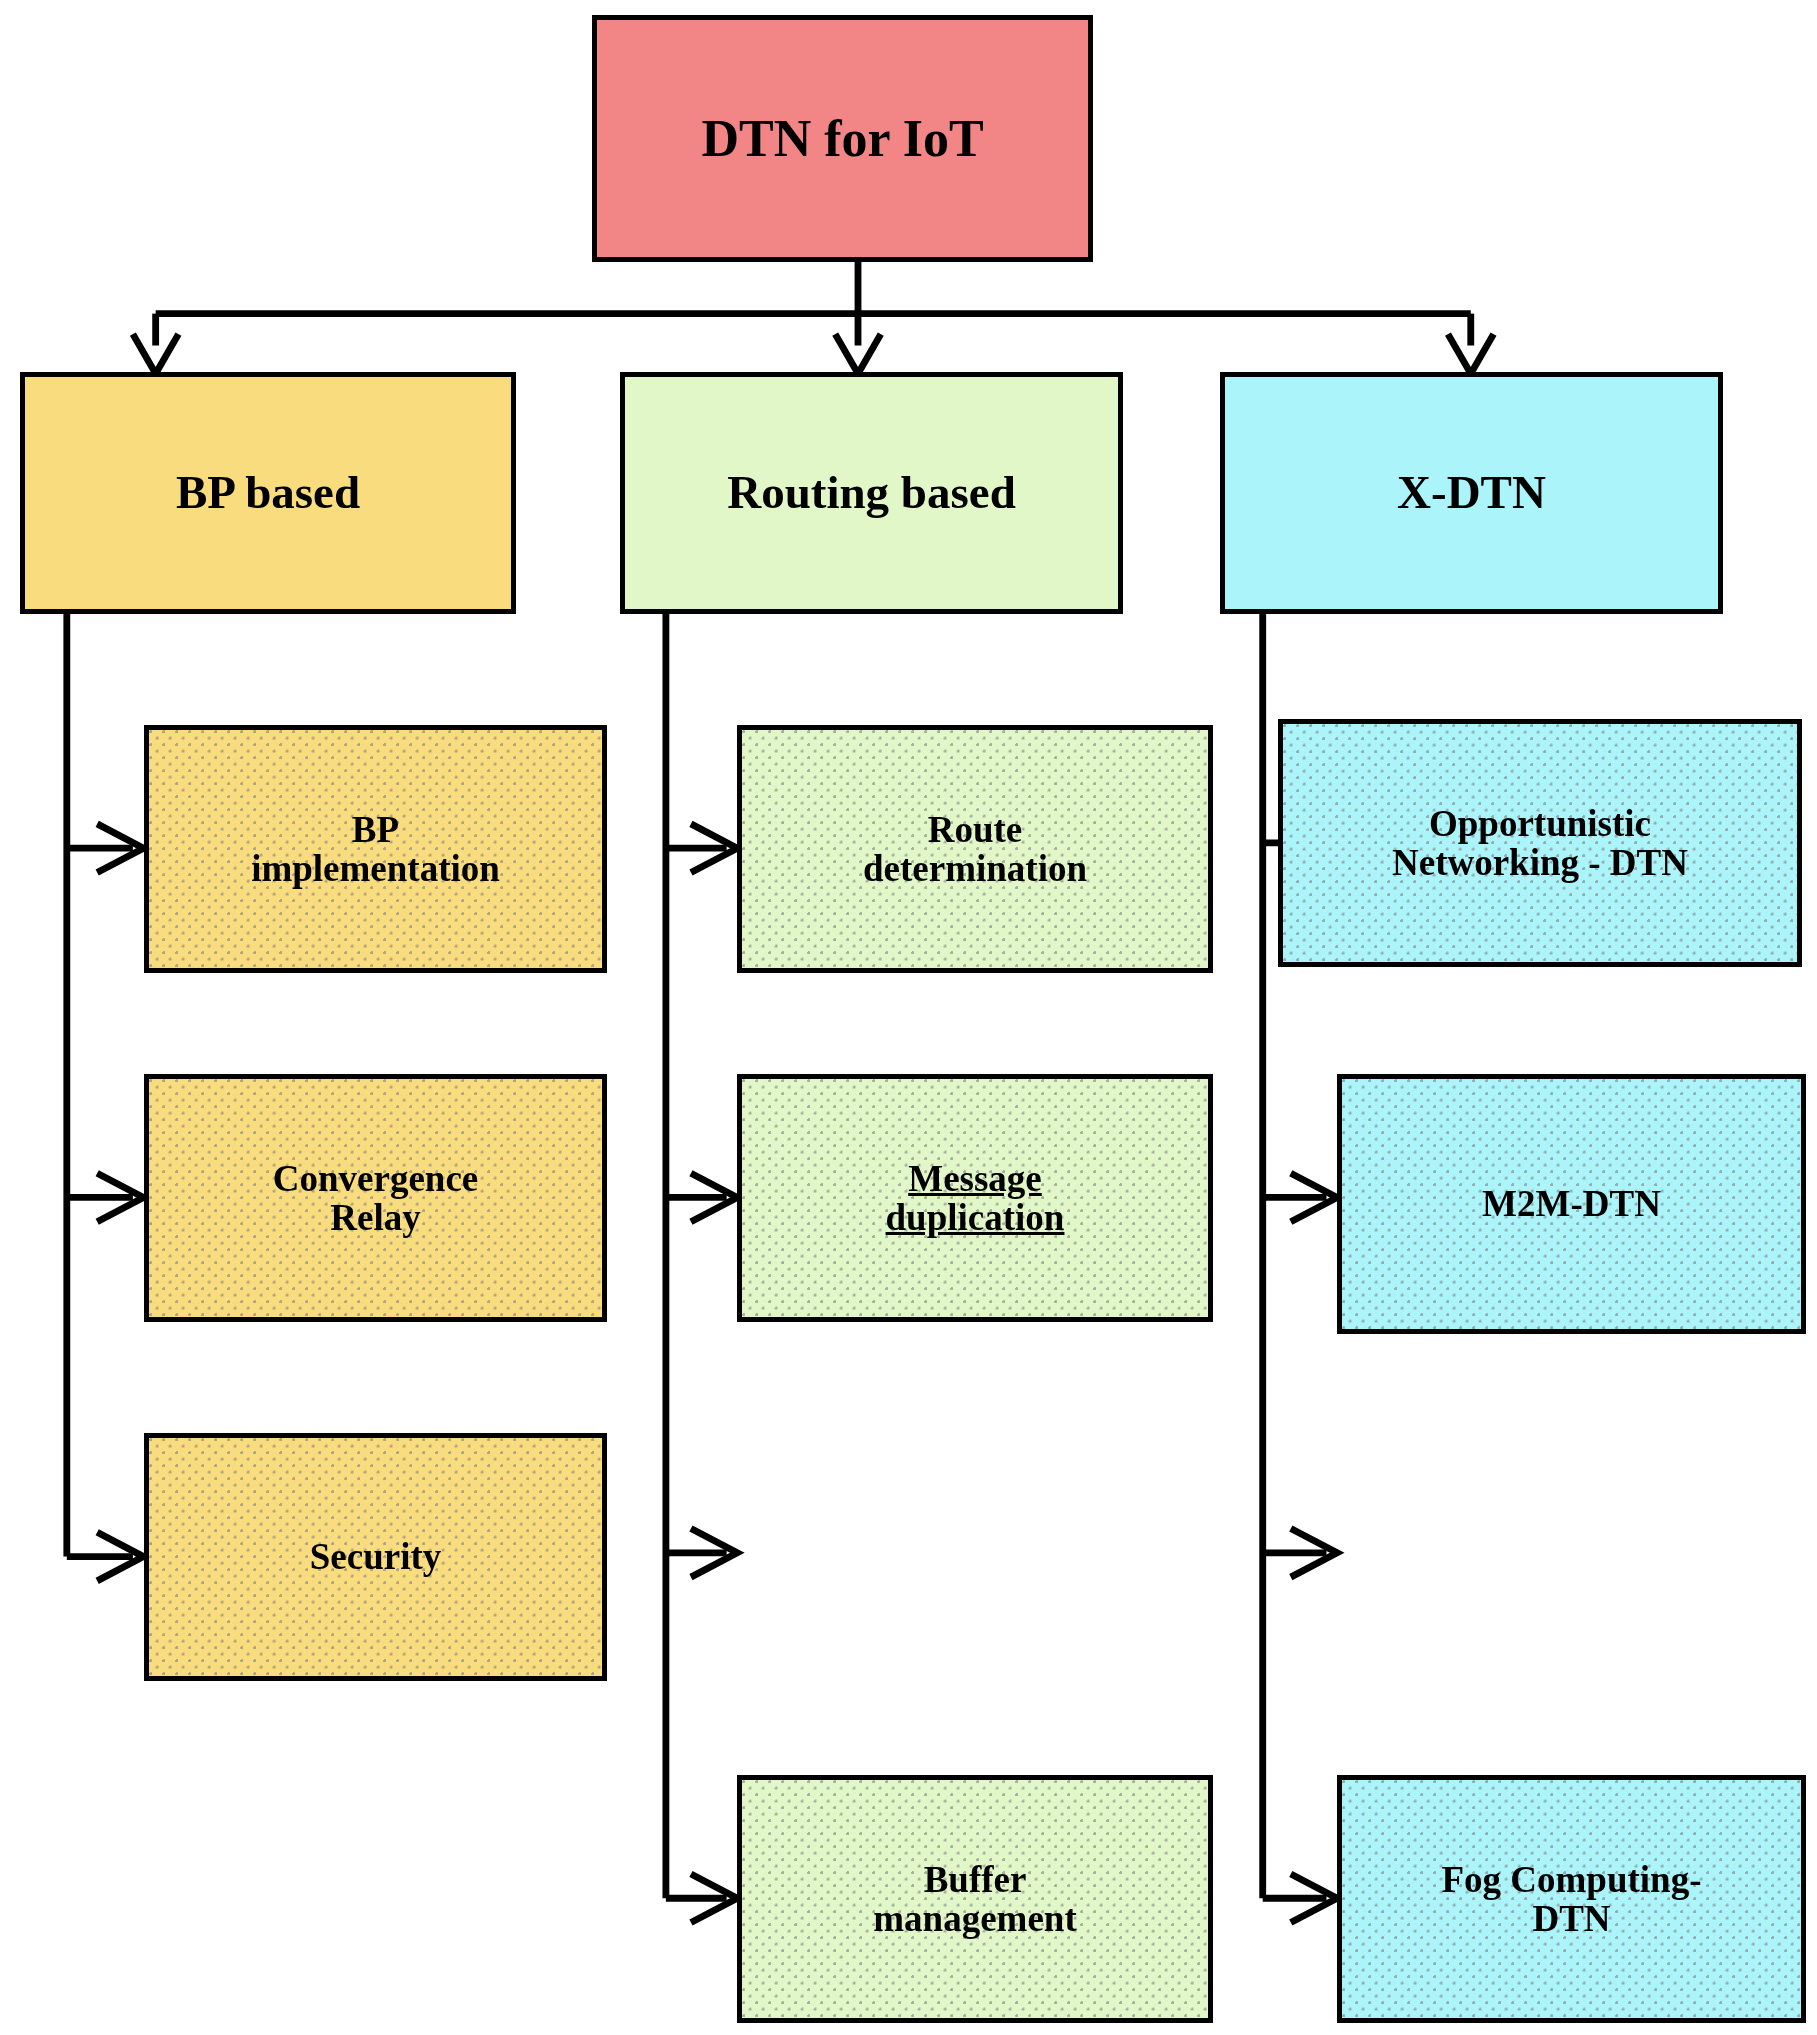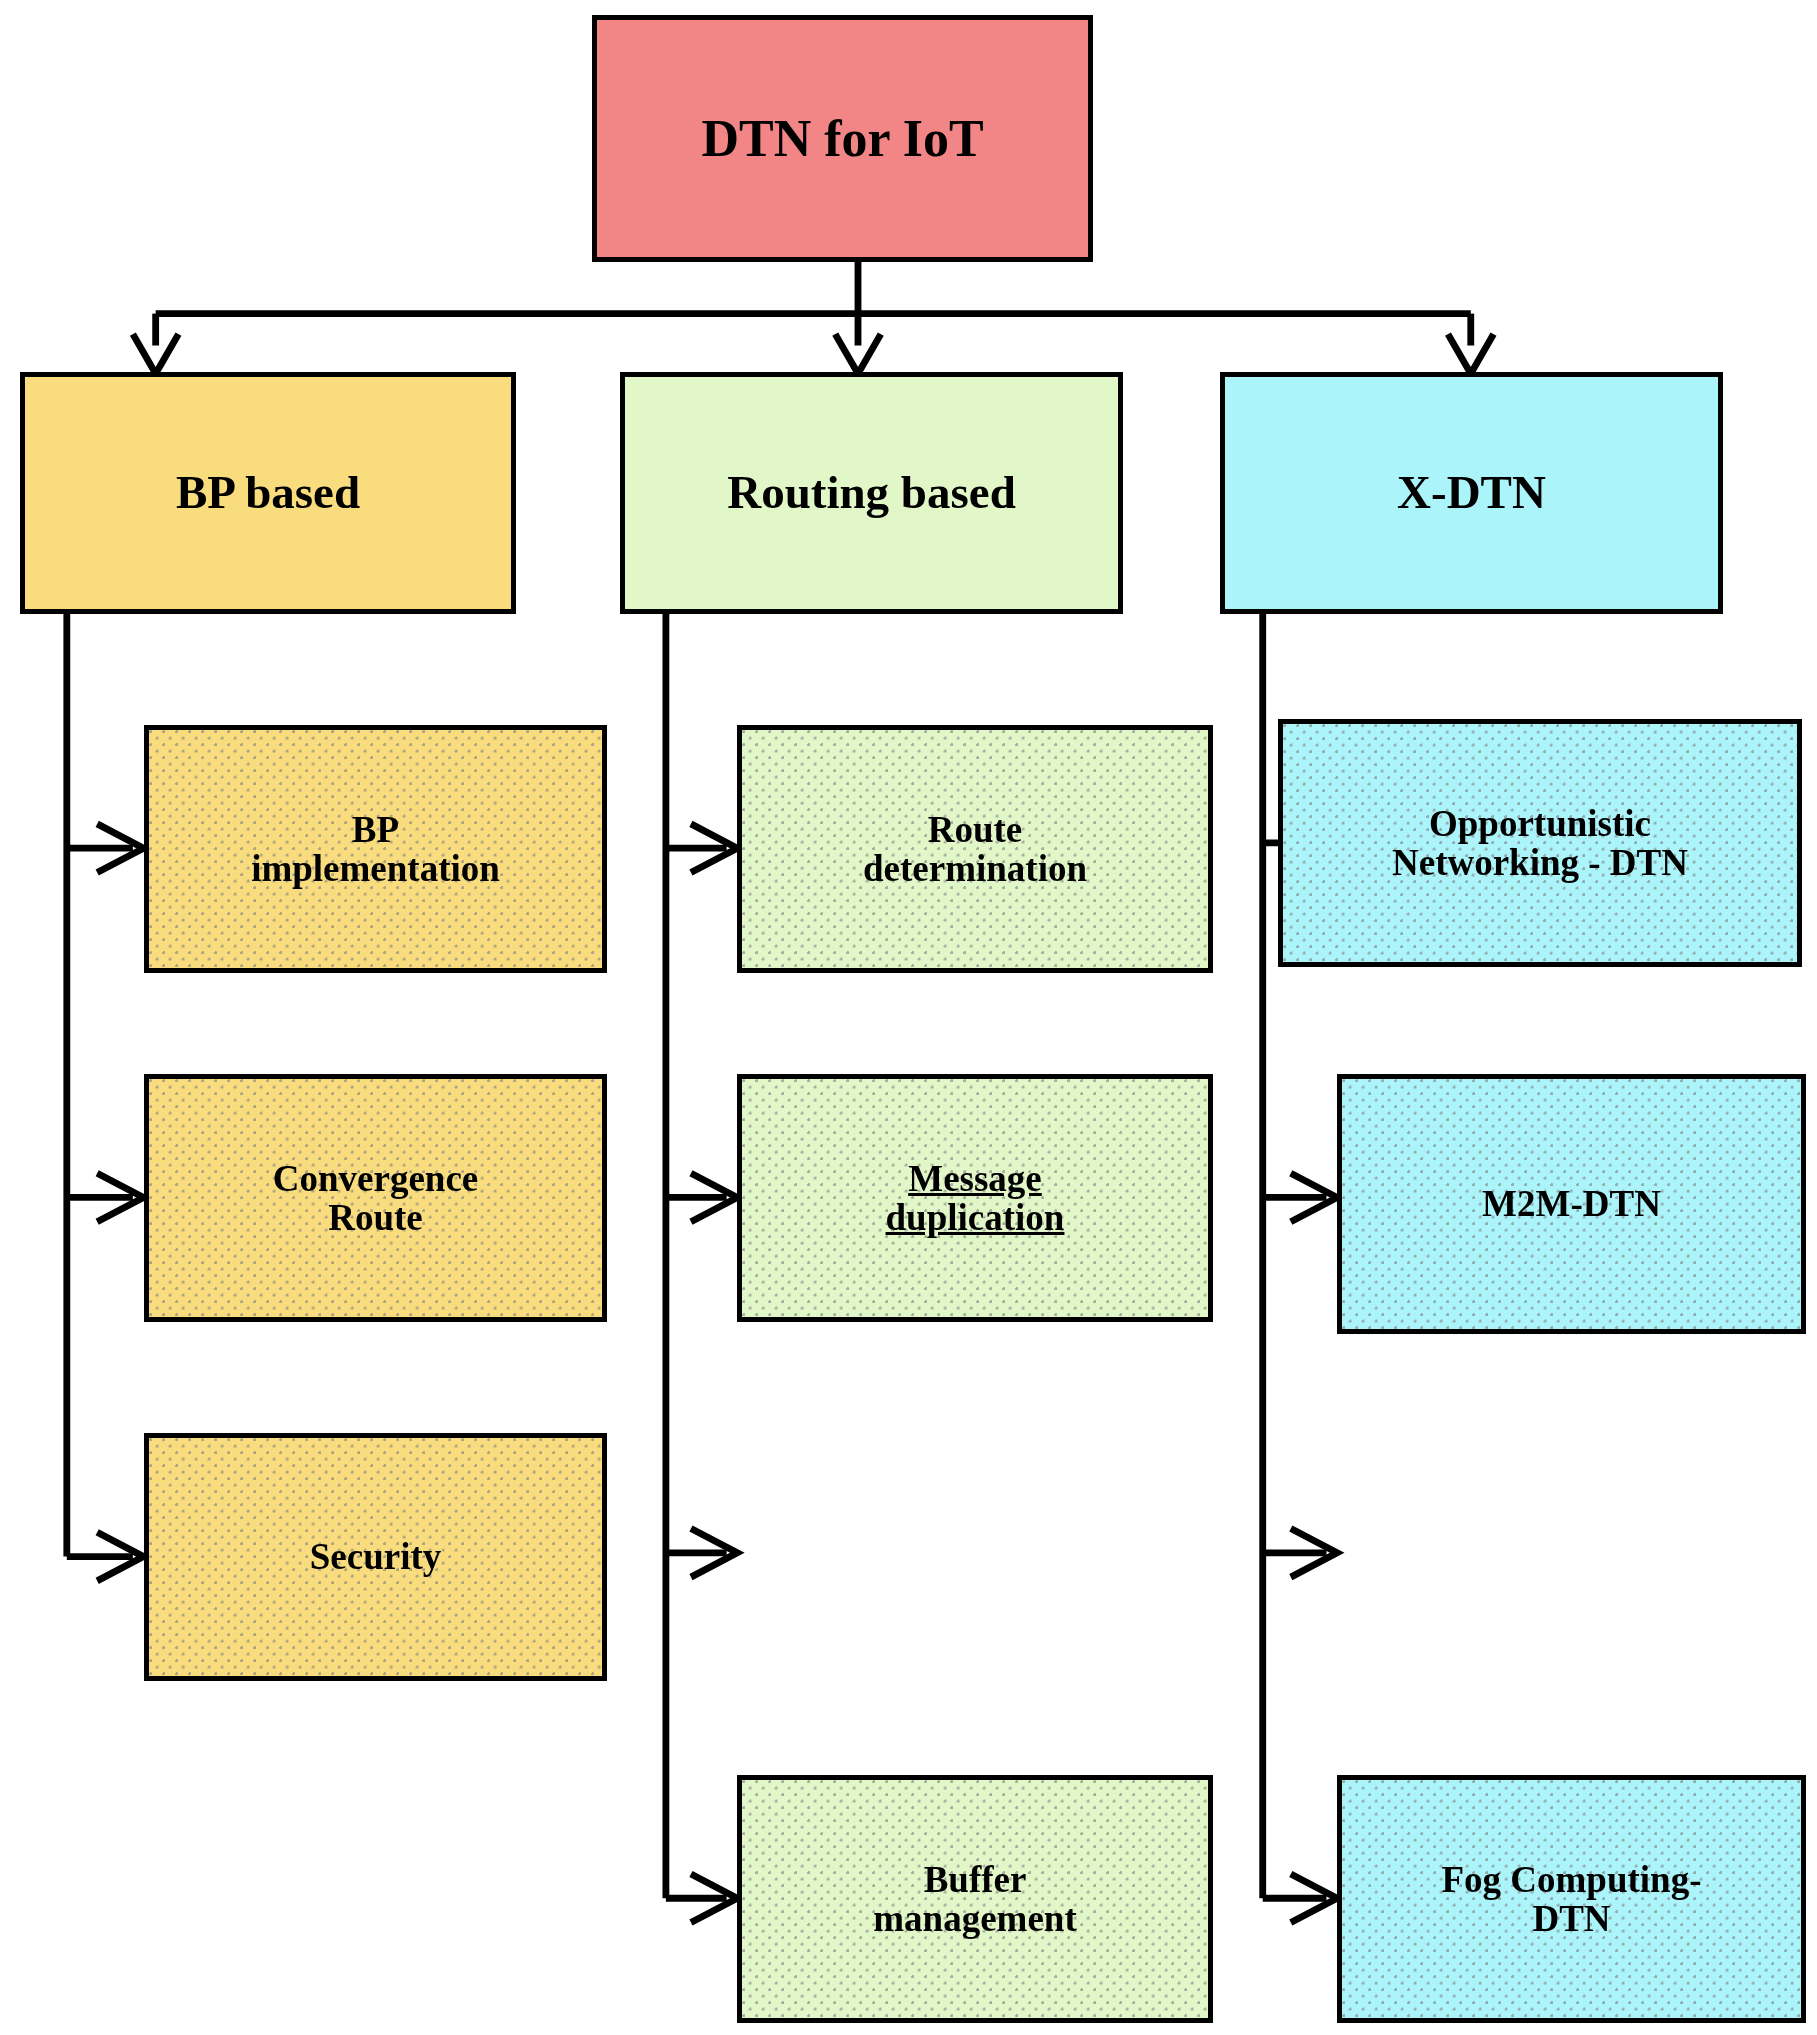--- a/index.html
+++ b/index.html
@@ -117,21 +117,21 @@
     <span class="txt">X-DTN</span>
   </div>
 
   <div class="node leaf leaf-yellow" style="left:144px;top:725px;width:463px;height:248px;font-size:37px;">
     <span class="txt">BP
 implementation</span>
   </div>
 
   <div class="node leaf leaf-yellow" style="left:144px;top:1074px;width:463px;height:248px;font-size:37px;">
     <span class="txt">Convergence
-Route</span>
+Relay</span>
   </div>
 
   <div class="node leaf leaf-yellow" style="left:144px;top:1433px;width:463px;height:248px;font-size:37px;">
     <span class="txt">Security</span>
   </div>
 
   <div class="node leaf leaf-green" style="left:737px;top:725px;width:476px;height:248px;font-size:37px;">
     <span class="txt">Route
 determination</span>
   </div>

